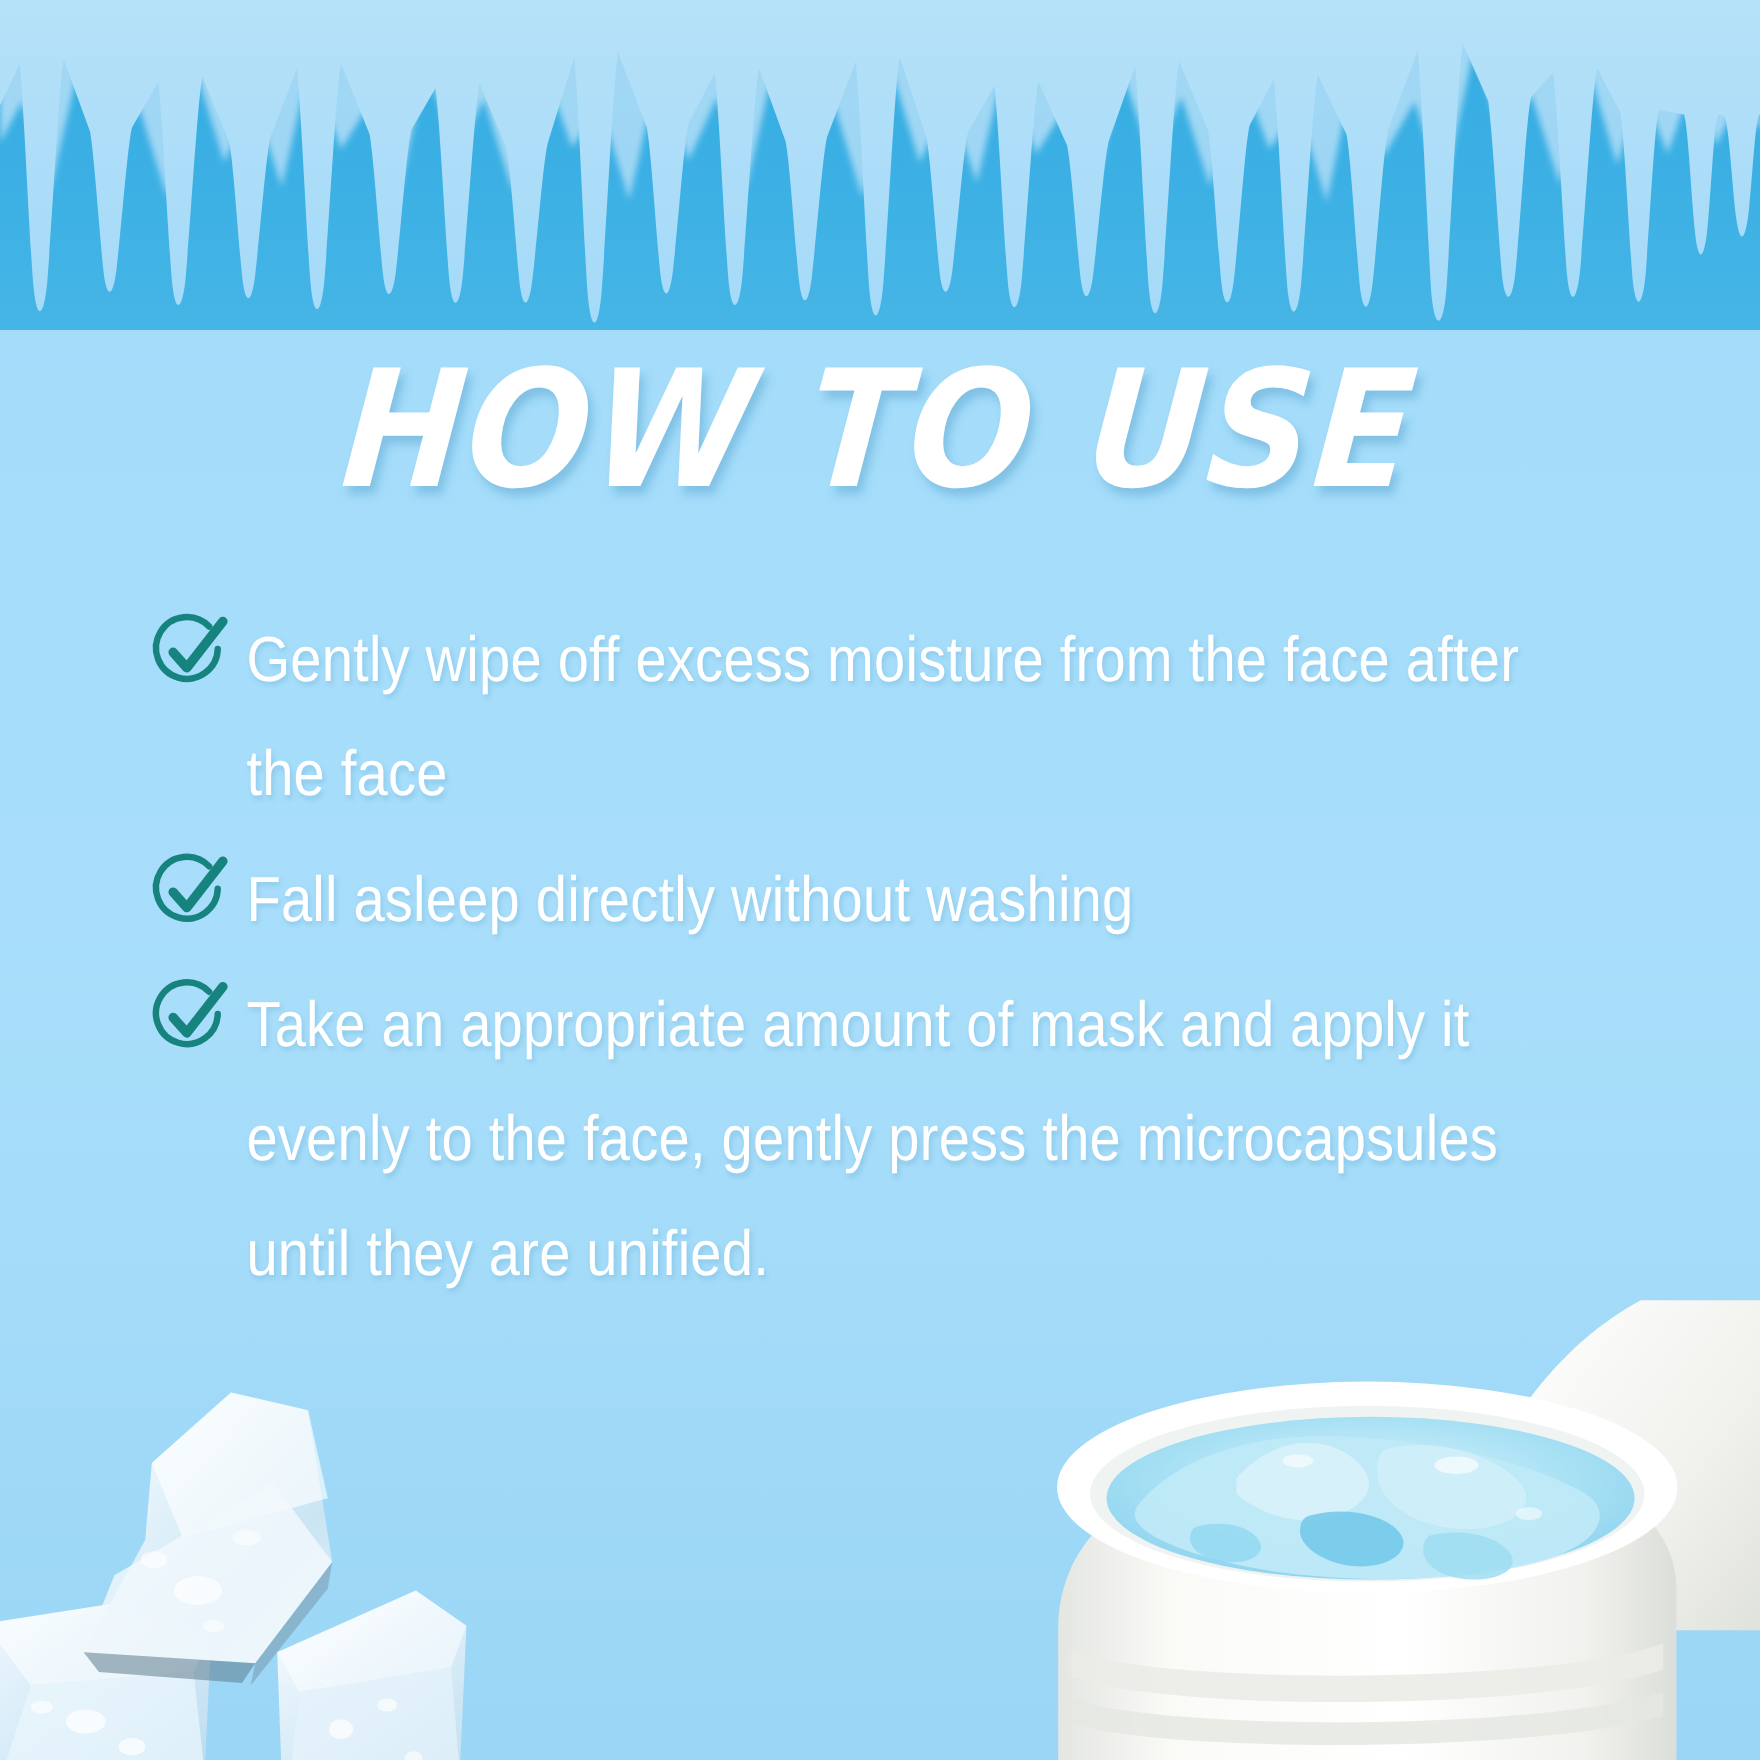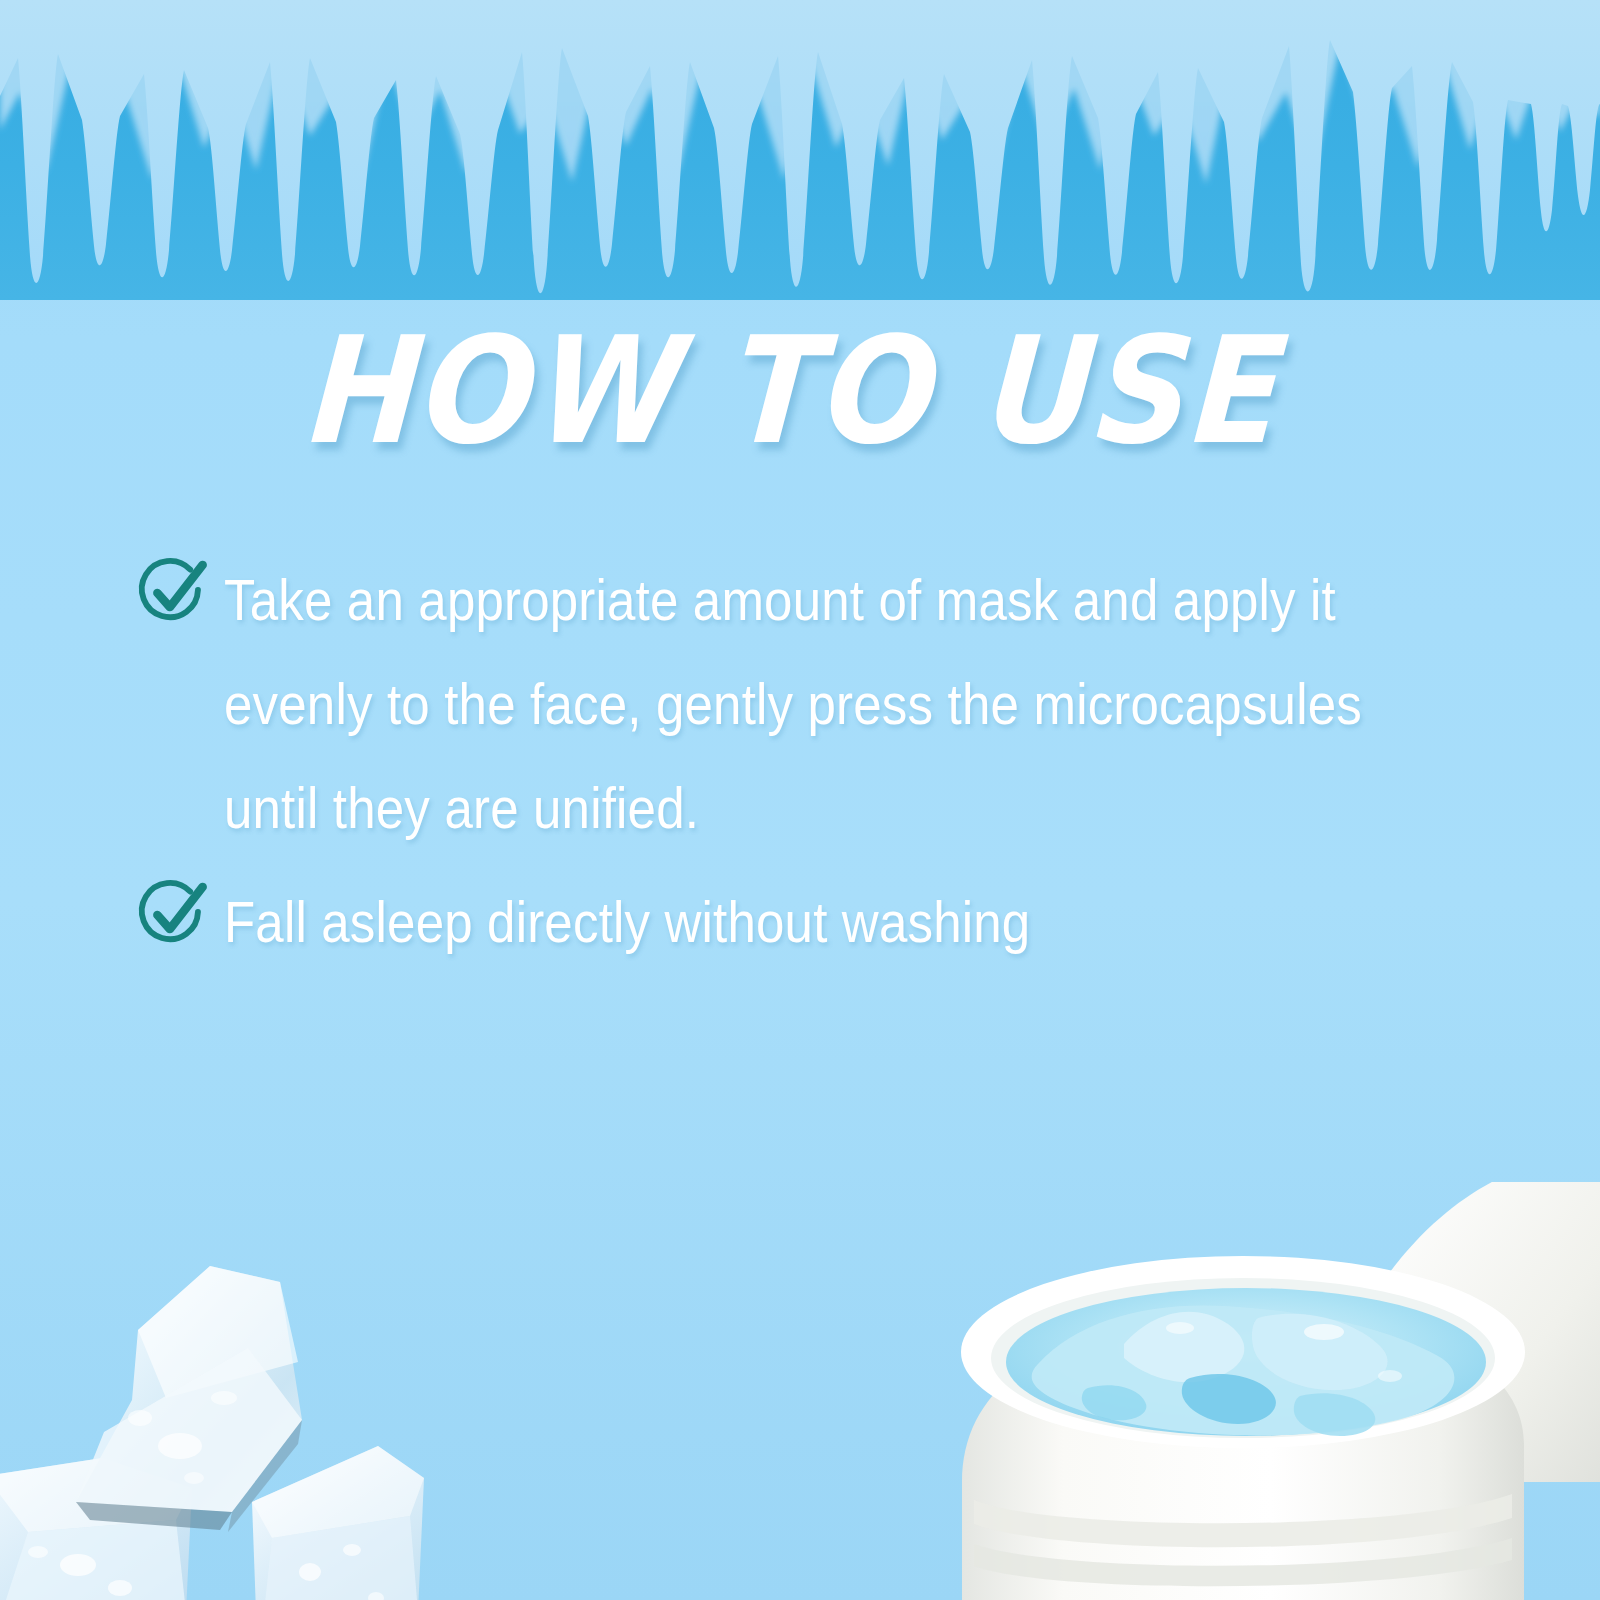--- a/index.html
+++ b/index.html
@@ -211,39 +211,48 @@
       </g>
     </svg>
   </div>
 
   <div class="title-wrap">
     <div class="title">HOW TO USE</div>
   </div>
 
   <div class="steps">
 
+    <div class="step">
+      <span class="step-icon">
+        <svg viewBox="0 0 100 100" width="78" height="78">
+          <path d="M72,20 A36,36 0 1 0 82,46" fill="none" stroke="#17837F" stroke-width="7.5" stroke-linecap="round"></path>
+          <path d="M30,50 L46,68 L88,14" fill="none" stroke="#17837F" stroke-width="11" stroke-linecap="round" stroke-linejoin="round"></path>
+        </svg>
+      </span>
+      <div class="step-text">Gently wipe off excess moisture from the face after the face</div>
+    </div>
+
+    <div class="step">
+      <span class="step-icon">
+        <svg viewBox="0 0 100 100" width="78" height="78">
+          <path d="M72,20 A36,36 0 1 0 82,46" fill="none" stroke="#17837F" stroke-width="7.5" stroke-linecap="round"></path>
+          <path d="M30,50 L46,68 L88,14" fill="none" stroke="#17837F" stroke-width="11" stroke-linecap="round" stroke-linejoin="round"></path>
+        </svg>
+      </span>
+      <div class="step-text">Fall asleep directly without washing</div>
+    </div>
 
     <div class="step">
       <span class="step-icon">
         <svg viewBox="0 0 100 100" width="78" height="78">
           <path d="M72,20 A36,36 0 1 0 82,46" fill="none" stroke="#17837F" stroke-width="7.5" stroke-linecap="round"></path>
           <path d="M30,50 L46,68 L88,14" fill="none" stroke="#17837F" stroke-width="11" stroke-linecap="round" stroke-linejoin="round"></path>
         </svg>
       </span>
       <div class="step-text">Take an appropriate amount of mask and apply it evenly to the face, gently press the microcapsules until they are unified.</div>
-    </div>
-
-    <div class="step">
-      <span class="step-icon">
-        <svg viewBox="0 0 100 100" width="78" height="78">
-          <path d="M72,20 A36,36 0 1 0 82,46" fill="none" stroke="#17837F" stroke-width="7.5" stroke-linecap="round"></path>
-          <path d="M30,50 L46,68 L88,14" fill="none" stroke="#17837F" stroke-width="11" stroke-linecap="round" stroke-linejoin="round"></path>
-        </svg>
-      </span>
-      <div class="step-text">Fall asleep directly without washing</div>
     </div>
 
   </div>
 
   <div class="cubes">
     <svg width="520" height="390" viewBox="0 0 520 390">
       <defs>
         <linearGradient id="iceA" x1="0" y1="0" x2="1" y2="1">
           <stop offset="0%" stop-color="#FFFFFF" stop-opacity=".97"></stop>
           <stop offset="35%" stop-color="#E8F4FB" stop-opacity=".93"></stop>

